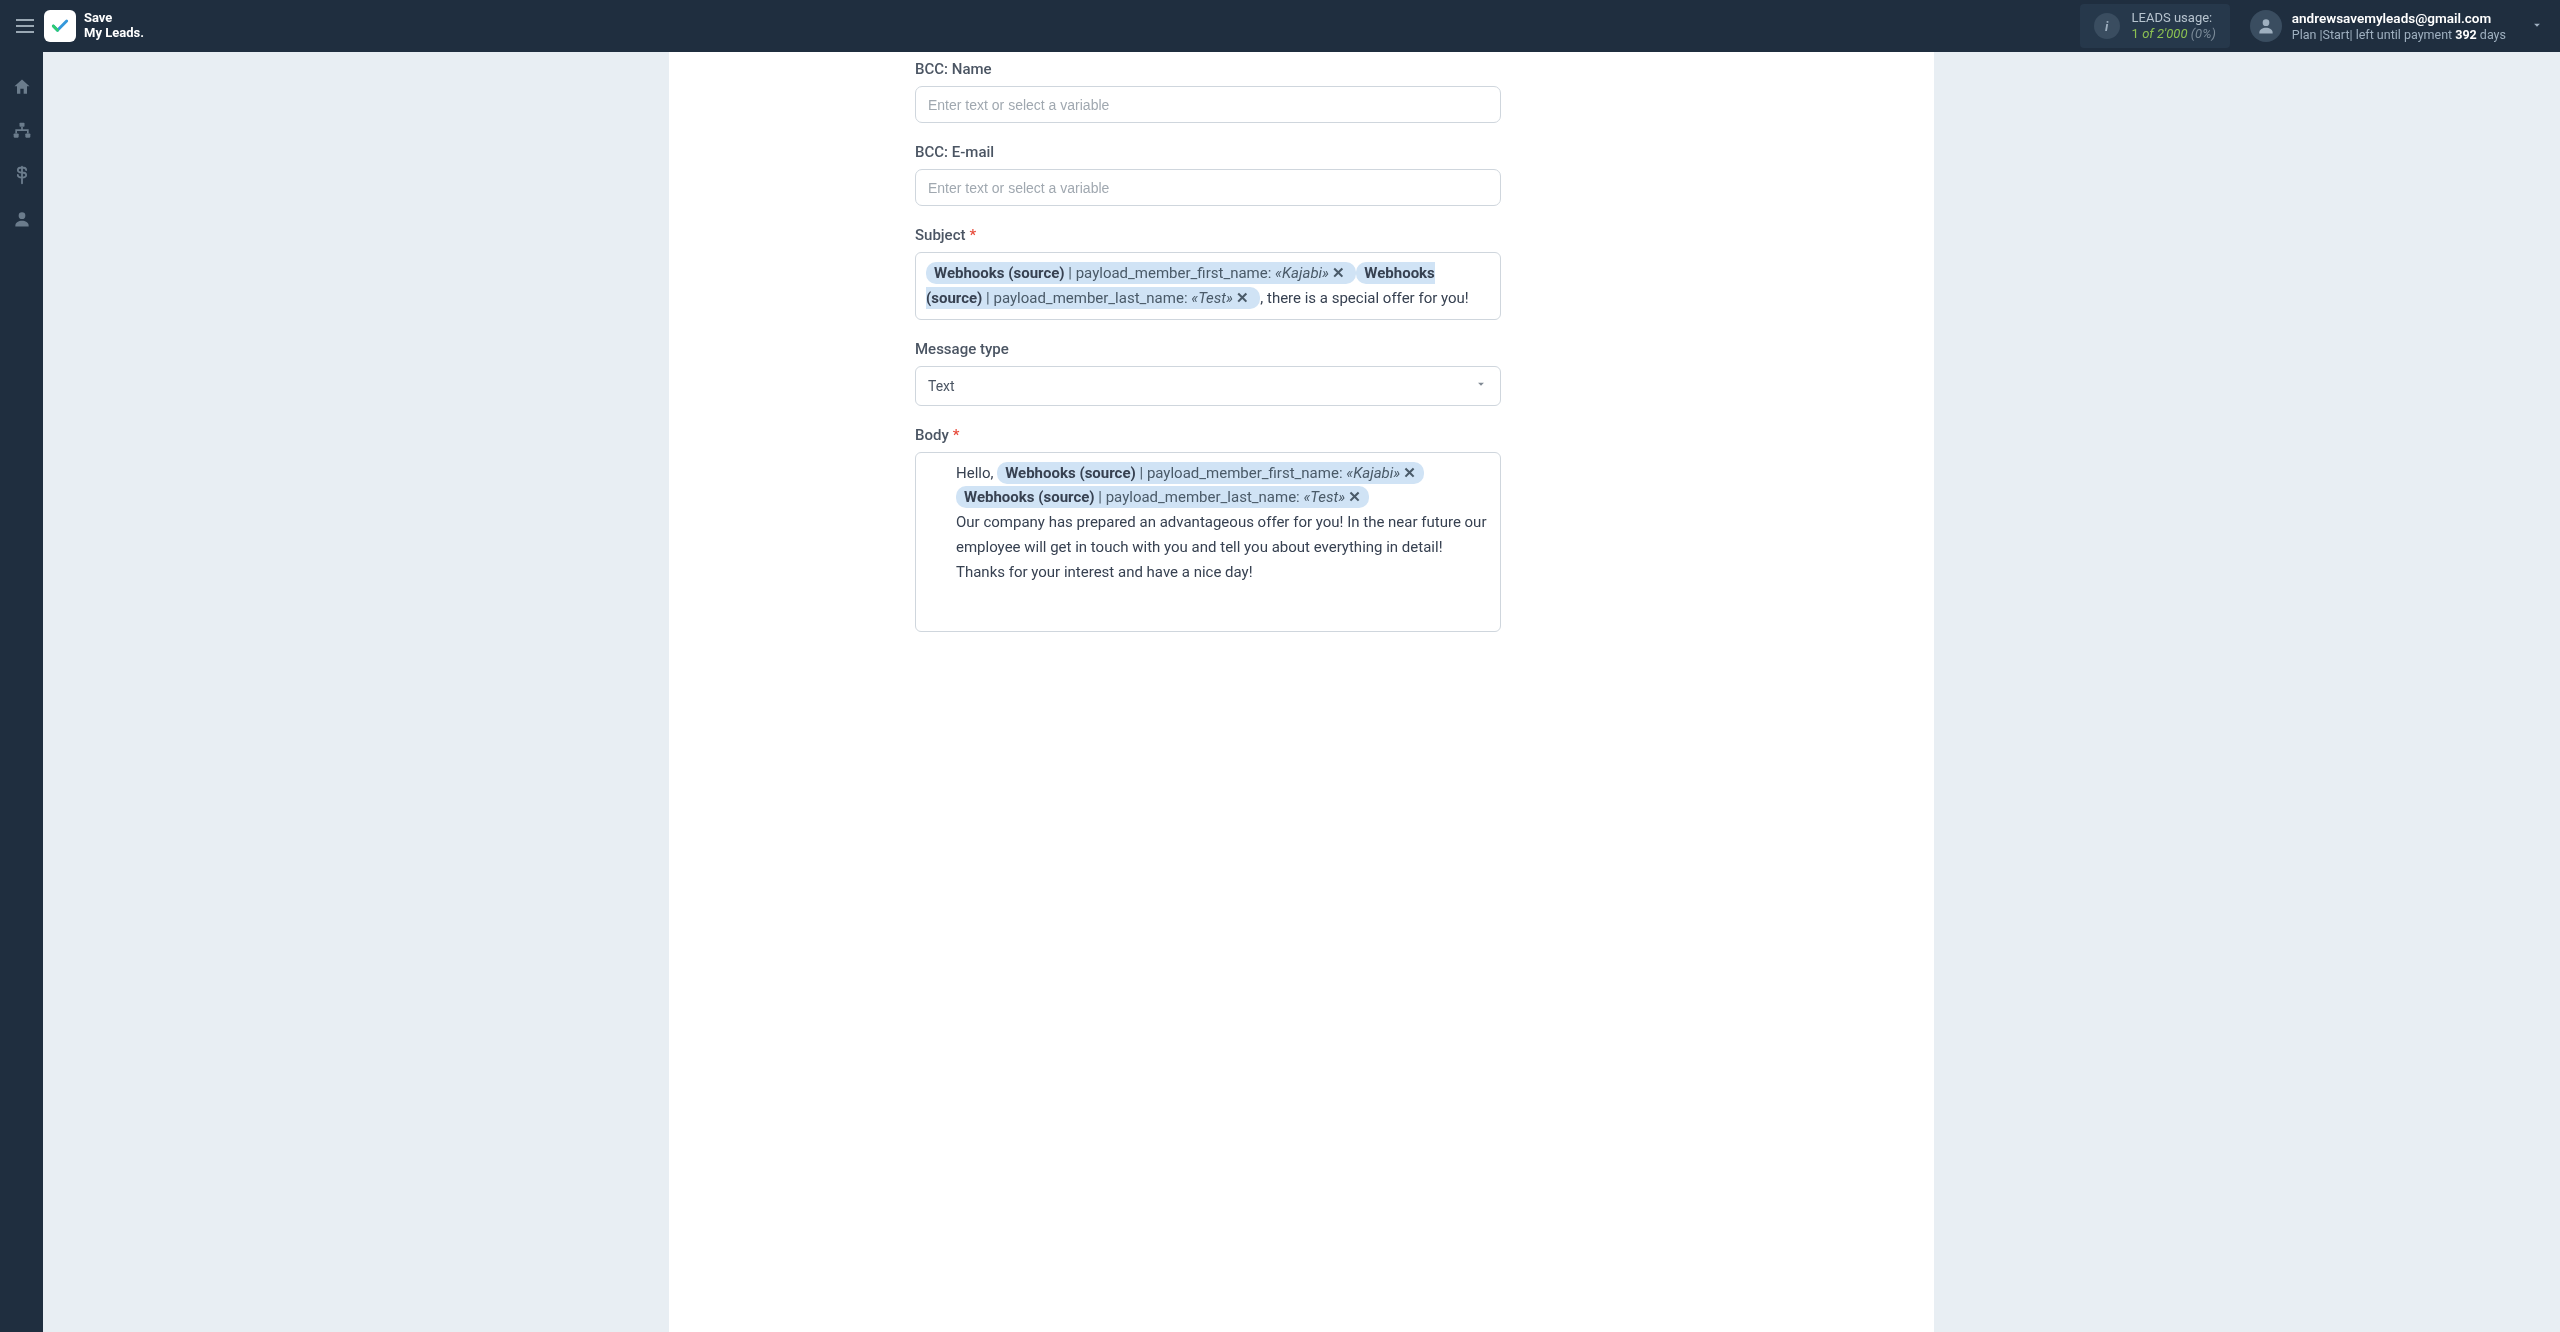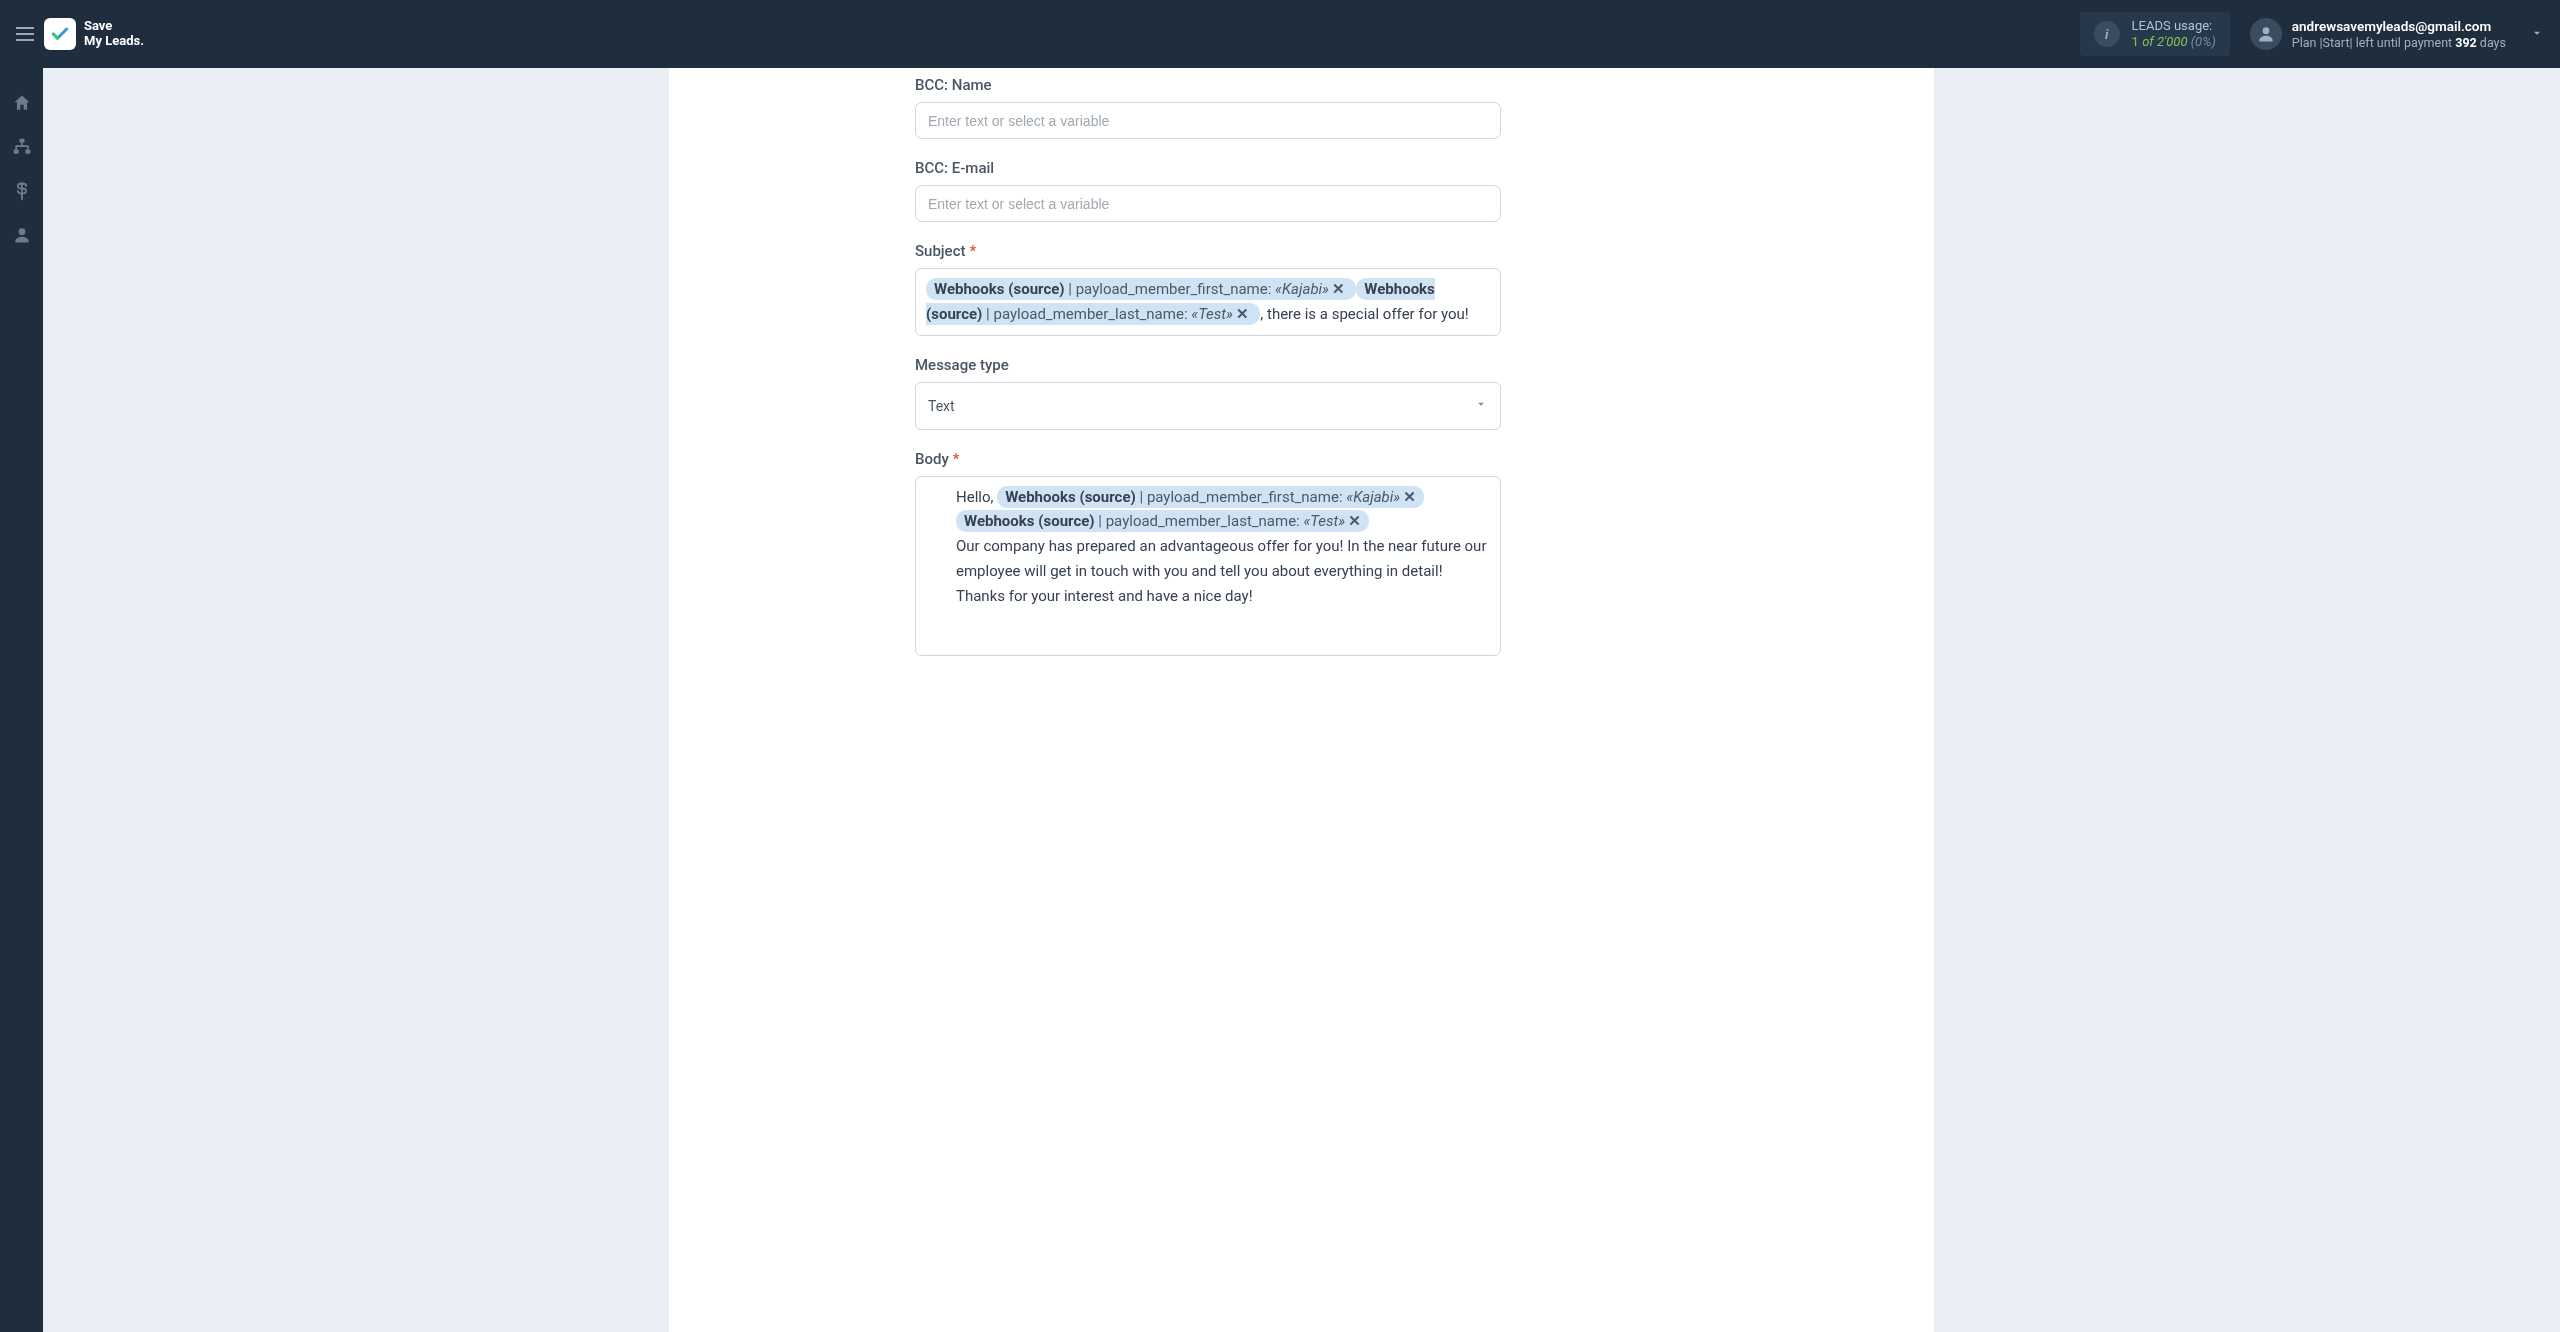--- a/index.html
+++ b/index.html
@@ -6,21 +6,21 @@
     body {
       font-family: -apple-system, BlinkMacSystemFont, "Segoe UI", Roboto, "Helvetica Neue", Arial, sans-serif;
       background: #e8eef3;
       color: #4a5568;
       font-size: 14px;
     }
 
     
     .topbar {
       background: #1f2e3f;
-      height: 68px;
+      height: 52px;
       display: flex;
       align-items: center;
       padding: 0 16px;
       color: #fff;
     }
     .topbar-left {
       display: flex;
       align-items: center;
       gap: 10px;
     }
@@ -164,21 +164,21 @@
       border-radius: 7px;
       padding: 0 12px;
       font-size: 14px;
       color: #374151;
       outline: none;
     }
     .text-input::placeholder { color: #a0a8b0; }
 
     .select-box {
       width: 100%;
-      height: 48px;
+      height: 40px;
       border: 1px solid #cfd6dd;
       border-radius: 6px;
       padding: 0 12px;
       display: flex;
       align-items: center;
       justify-content: space-between;
       cursor: pointer;
       color: #4b5563;
     }
 

